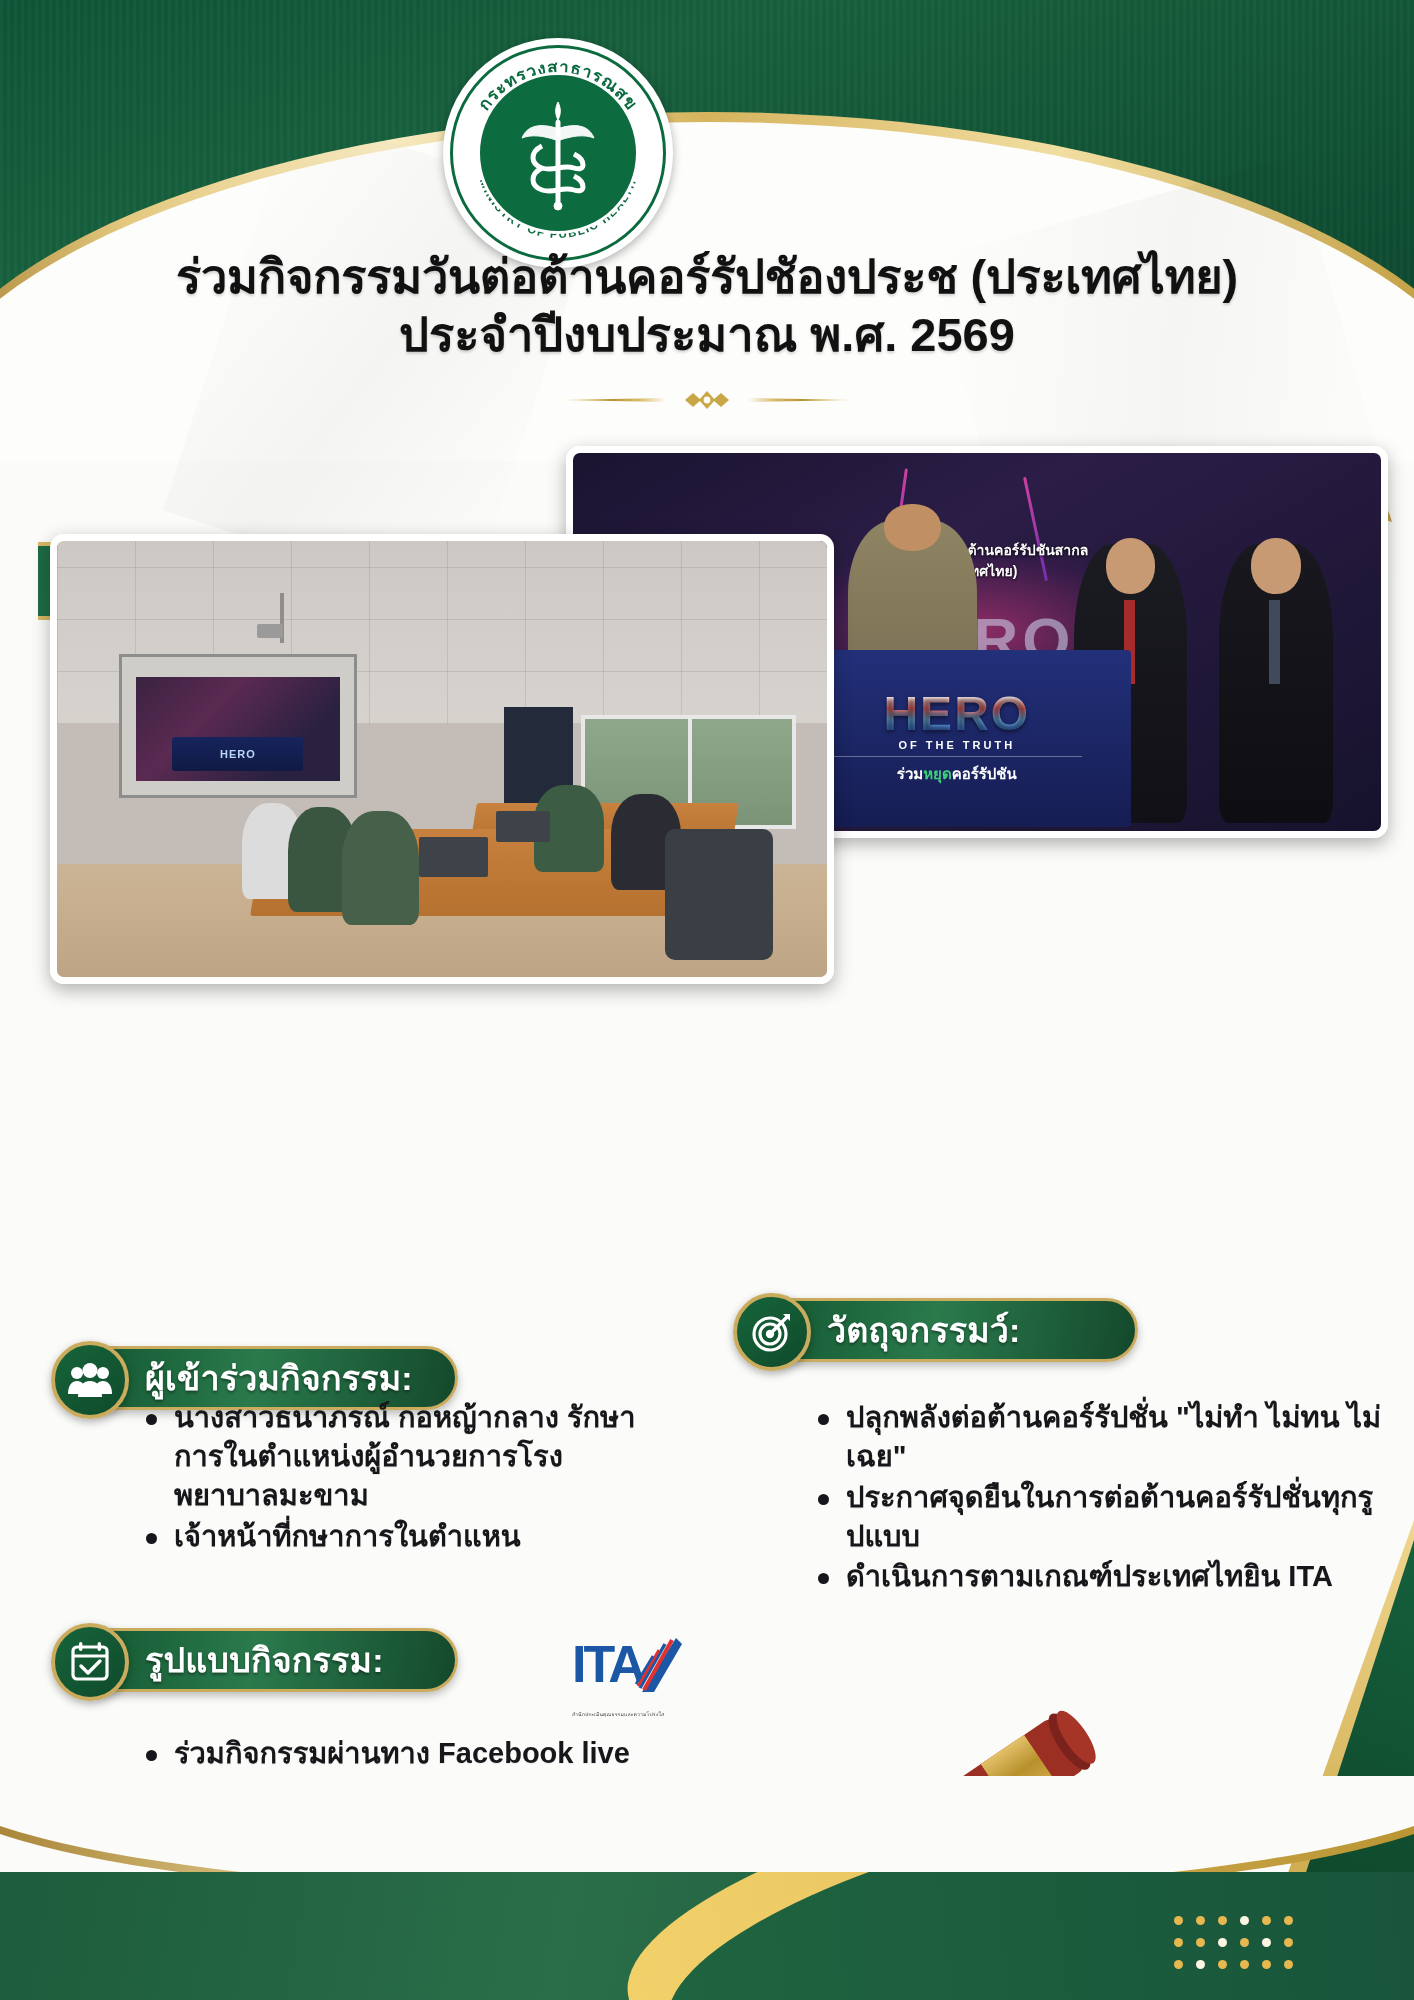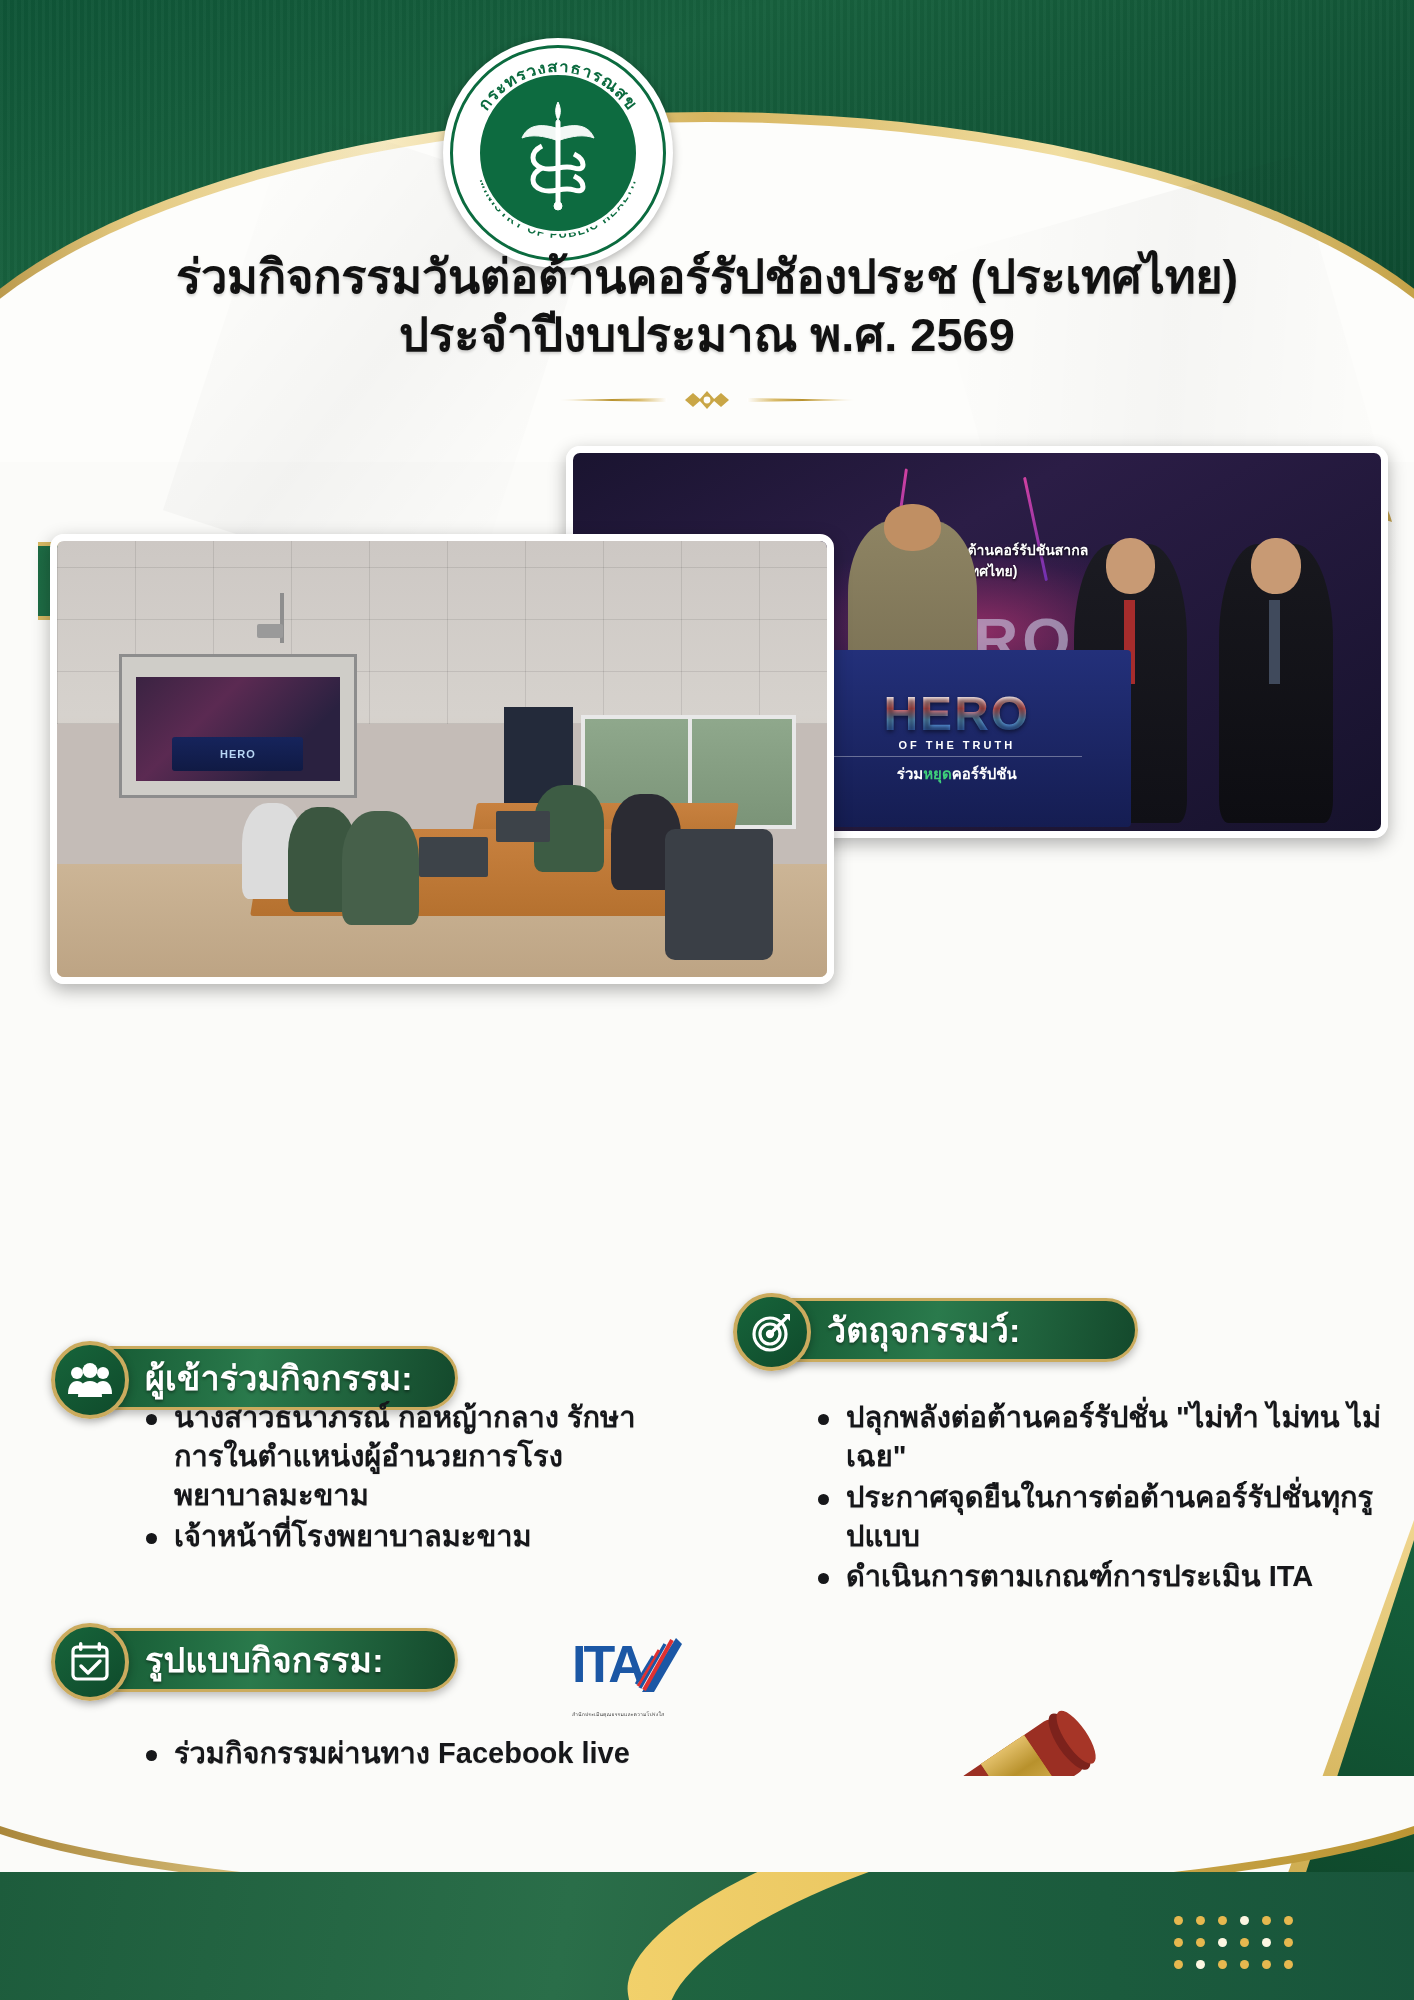--- a/index.html
+++ b/index.html
@@ -421,42 +421,42 @@
         <path d="M0 32 C0 23 4 19 9 19 C14 19 18 23 18 32 Z"></path>
         <path d="M26 32 C26 23 30 19 35 19 C40 19 44 23 44 32 Z"></path>
         <path d="M10 35 C10 24 15 19 22 19 C29 19 34 24 34 35 Z"></path>
       </svg>
     </div>
     <span>ผู้เข้าร่วมกิจกรรม:</span>
   </div>
 
   <ul class="bullets" style="left:140px;top:1398px;width:500px;">
     <li>นางสาวธนาภรณ์ กอหญ้ากลาง รักษาการในตำแหน่งผู้อำนวยการโรงพยาบาลมะขาม</li>
-    <li>เจ้าหน้าที่โรงพยาบาลมะขาม</li>
+    <li>เจ้าหน้าที่กษาการในตำแหน</li>
   </ul>
 
   <div class="pill" style="left:748px;top:1298px;width:390px;">
     <div class="pill-icon">
       <svg width="44" height="44" viewBox="0 0 44 44">
         <g fill="none" stroke="#ffffff" stroke-width="3.2">
           <circle cx="20" cy="24" r="16"></circle>
           <circle cx="20" cy="24" r="10"></circle>
         </g>
         <circle cx="20" cy="24" r="4.2" fill="#ffffff"></circle>
         <path d="M20 24 L38 6" stroke="#ffffff" stroke-width="3.4" fill="none" stroke-linecap="round"></path>
         <path d="M33 4 L40 4 L40 11 Z" fill="#ffffff"></path>
       </svg>
     </div>
     <span>วัตถุจกรรมว์:</span>
   </div>
 
   <ul class="bullets" style="left:812px;top:1398px;width:570px;">
     <li>ปลุกพลังต่อต้านคอร์รัปชั่น "ไม่ทำ ไม่ทน ไม่เฉย"</li>
     <li>ประกาศจุดยืนในการต่อต้านคอร์รัปชั่นทุกรูปแบบ</li>
-    <li>ดำเนินการตามเกณฑ์การประเมิน ITA</li>
+    <li>ดำเนินการตามเกณฑ์ประเทศไทยิน ITA</li>
   </ul>
 
   <div class="pill" style="left:66px;top:1628px;width:392px;">
     <div class="pill-icon">
       <svg width="40" height="42" viewBox="0 0 40 42">
         <rect x="3" y="6" width="34" height="32" rx="4" fill="none" stroke="#ffffff" stroke-width="3.2"></rect>
         <path d="M3 15 H37" stroke="#ffffff" stroke-width="3"></path>
         <rect x="9" y="1" width="3.4" height="9" rx="1.7" fill="#ffffff"></rect>
         <rect x="27.6" y="1" width="3.4" height="9" rx="1.7" fill="#ffffff"></rect>
         <path d="M11 25 L18 32 L30 20" fill="none" stroke="#ffffff" stroke-width="3.4" stroke-linecap="round" stroke-linejoin="round"></path>

